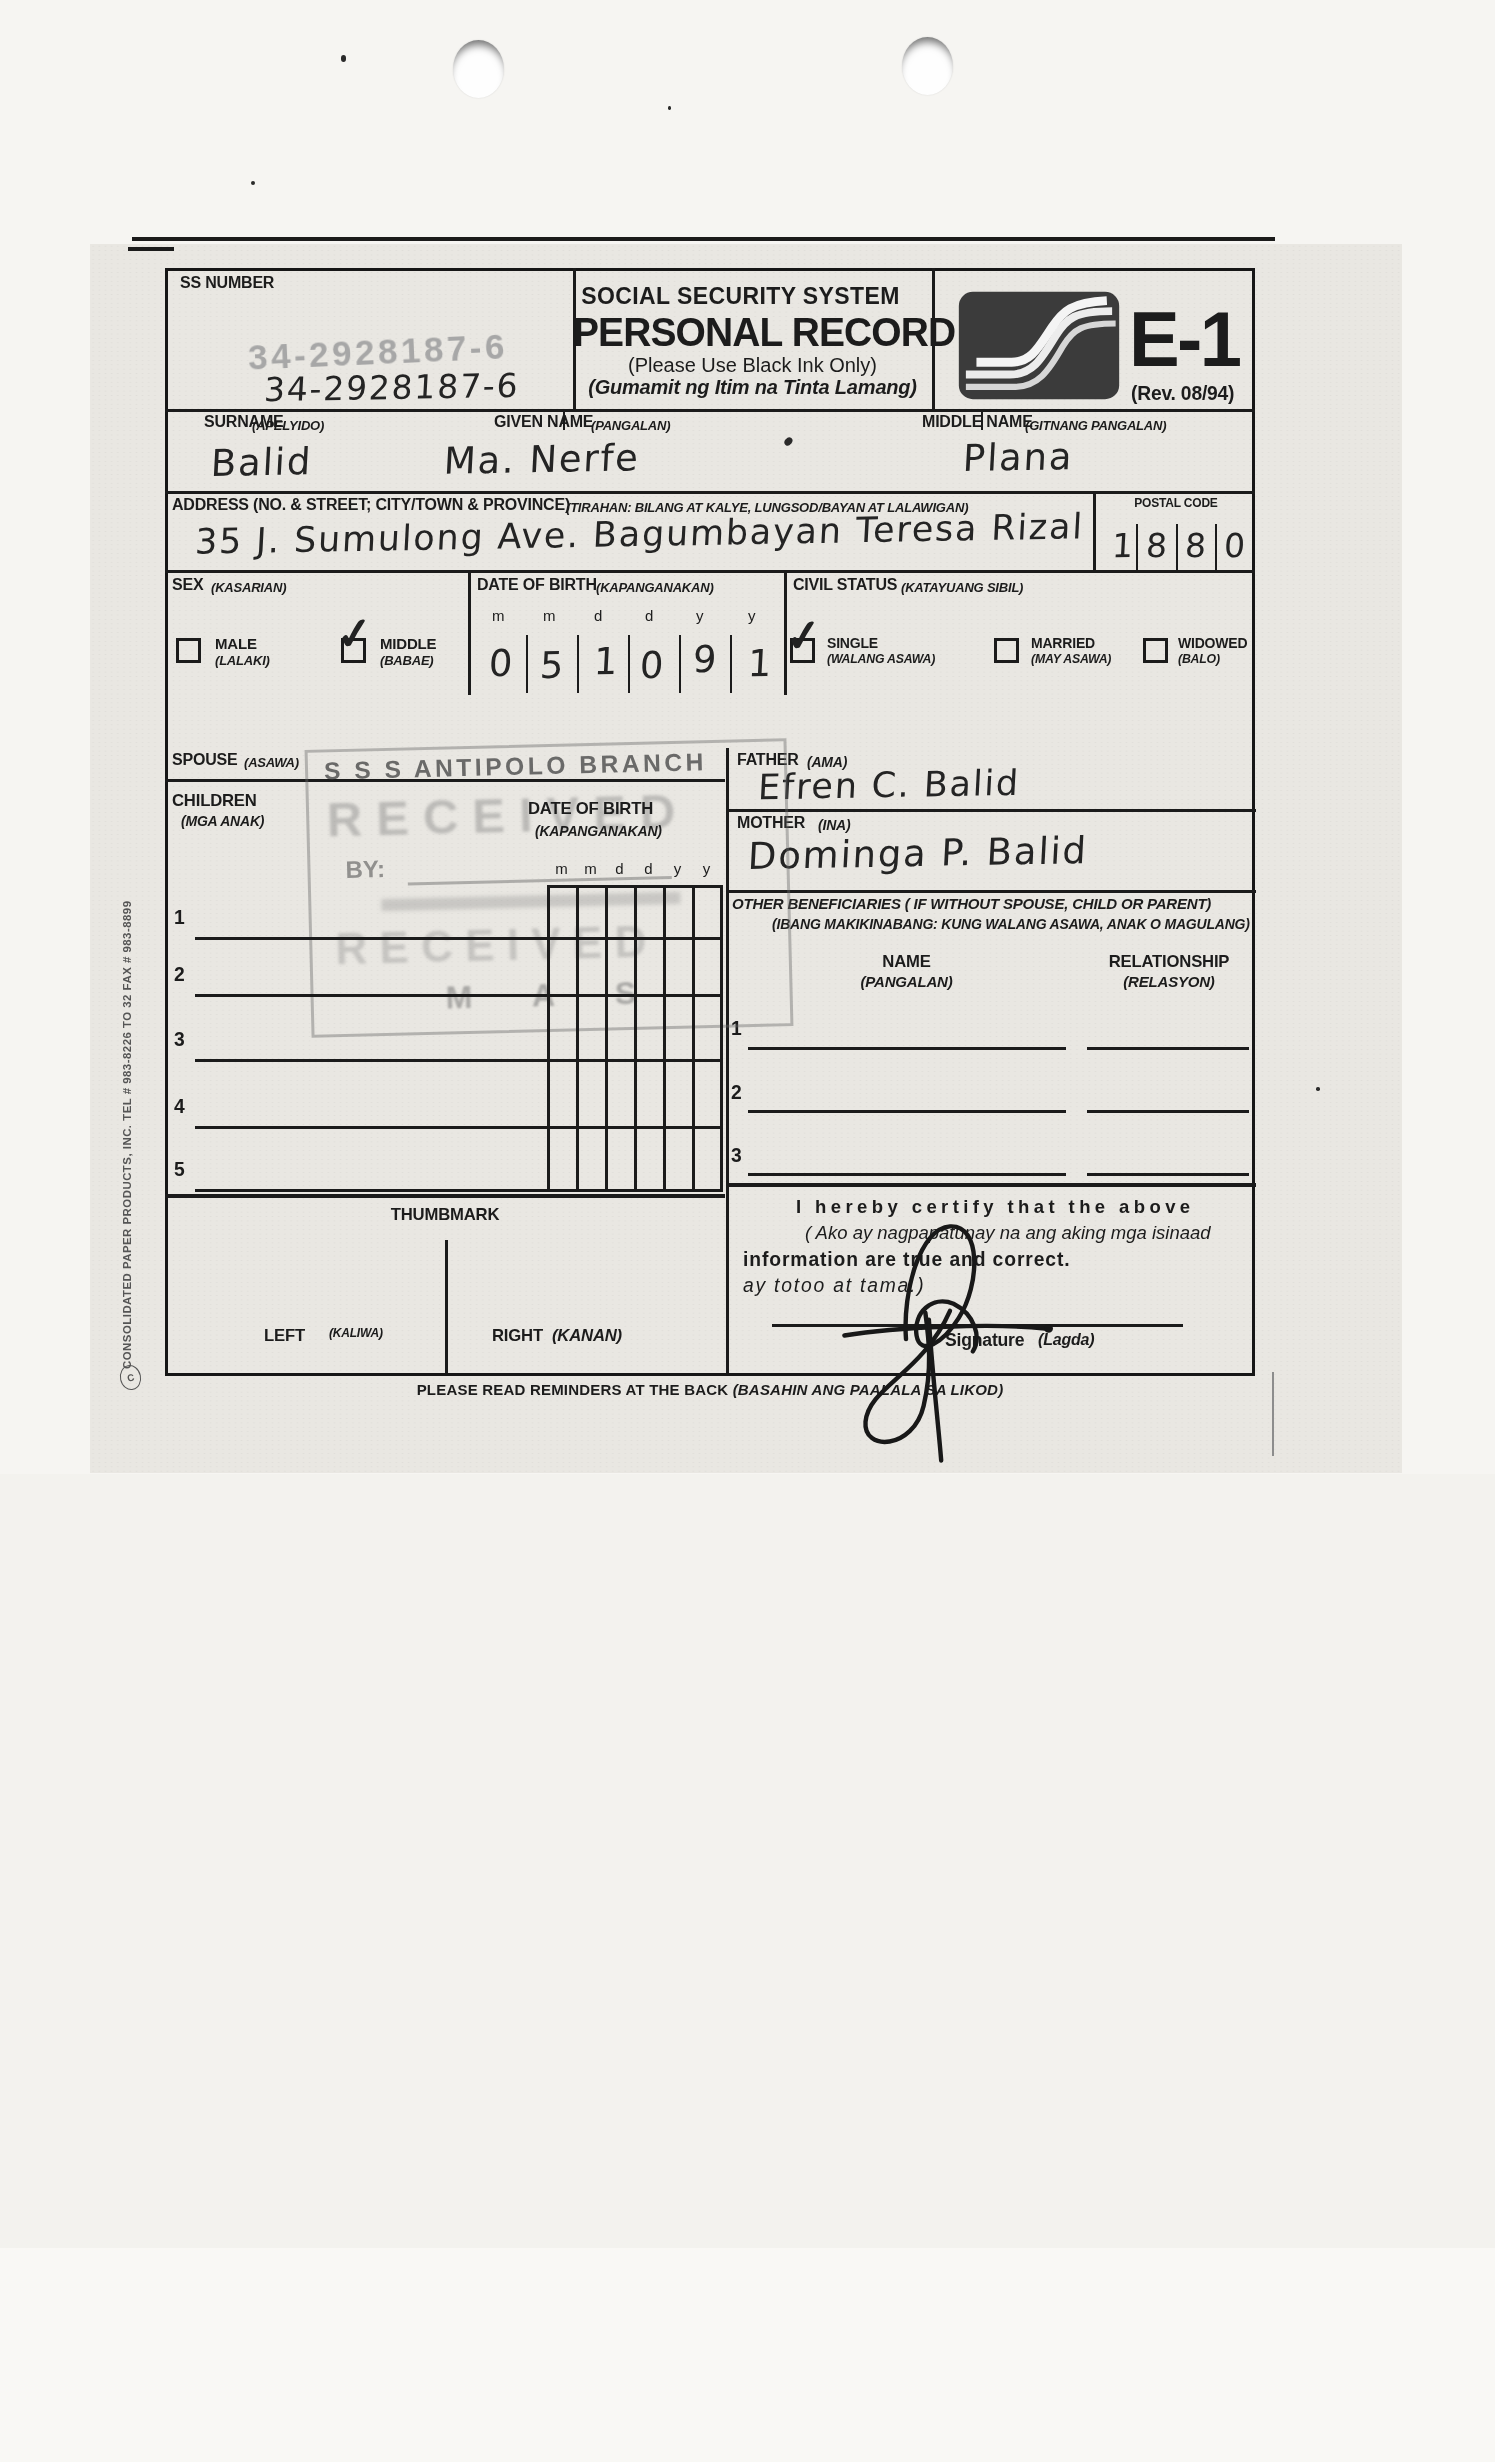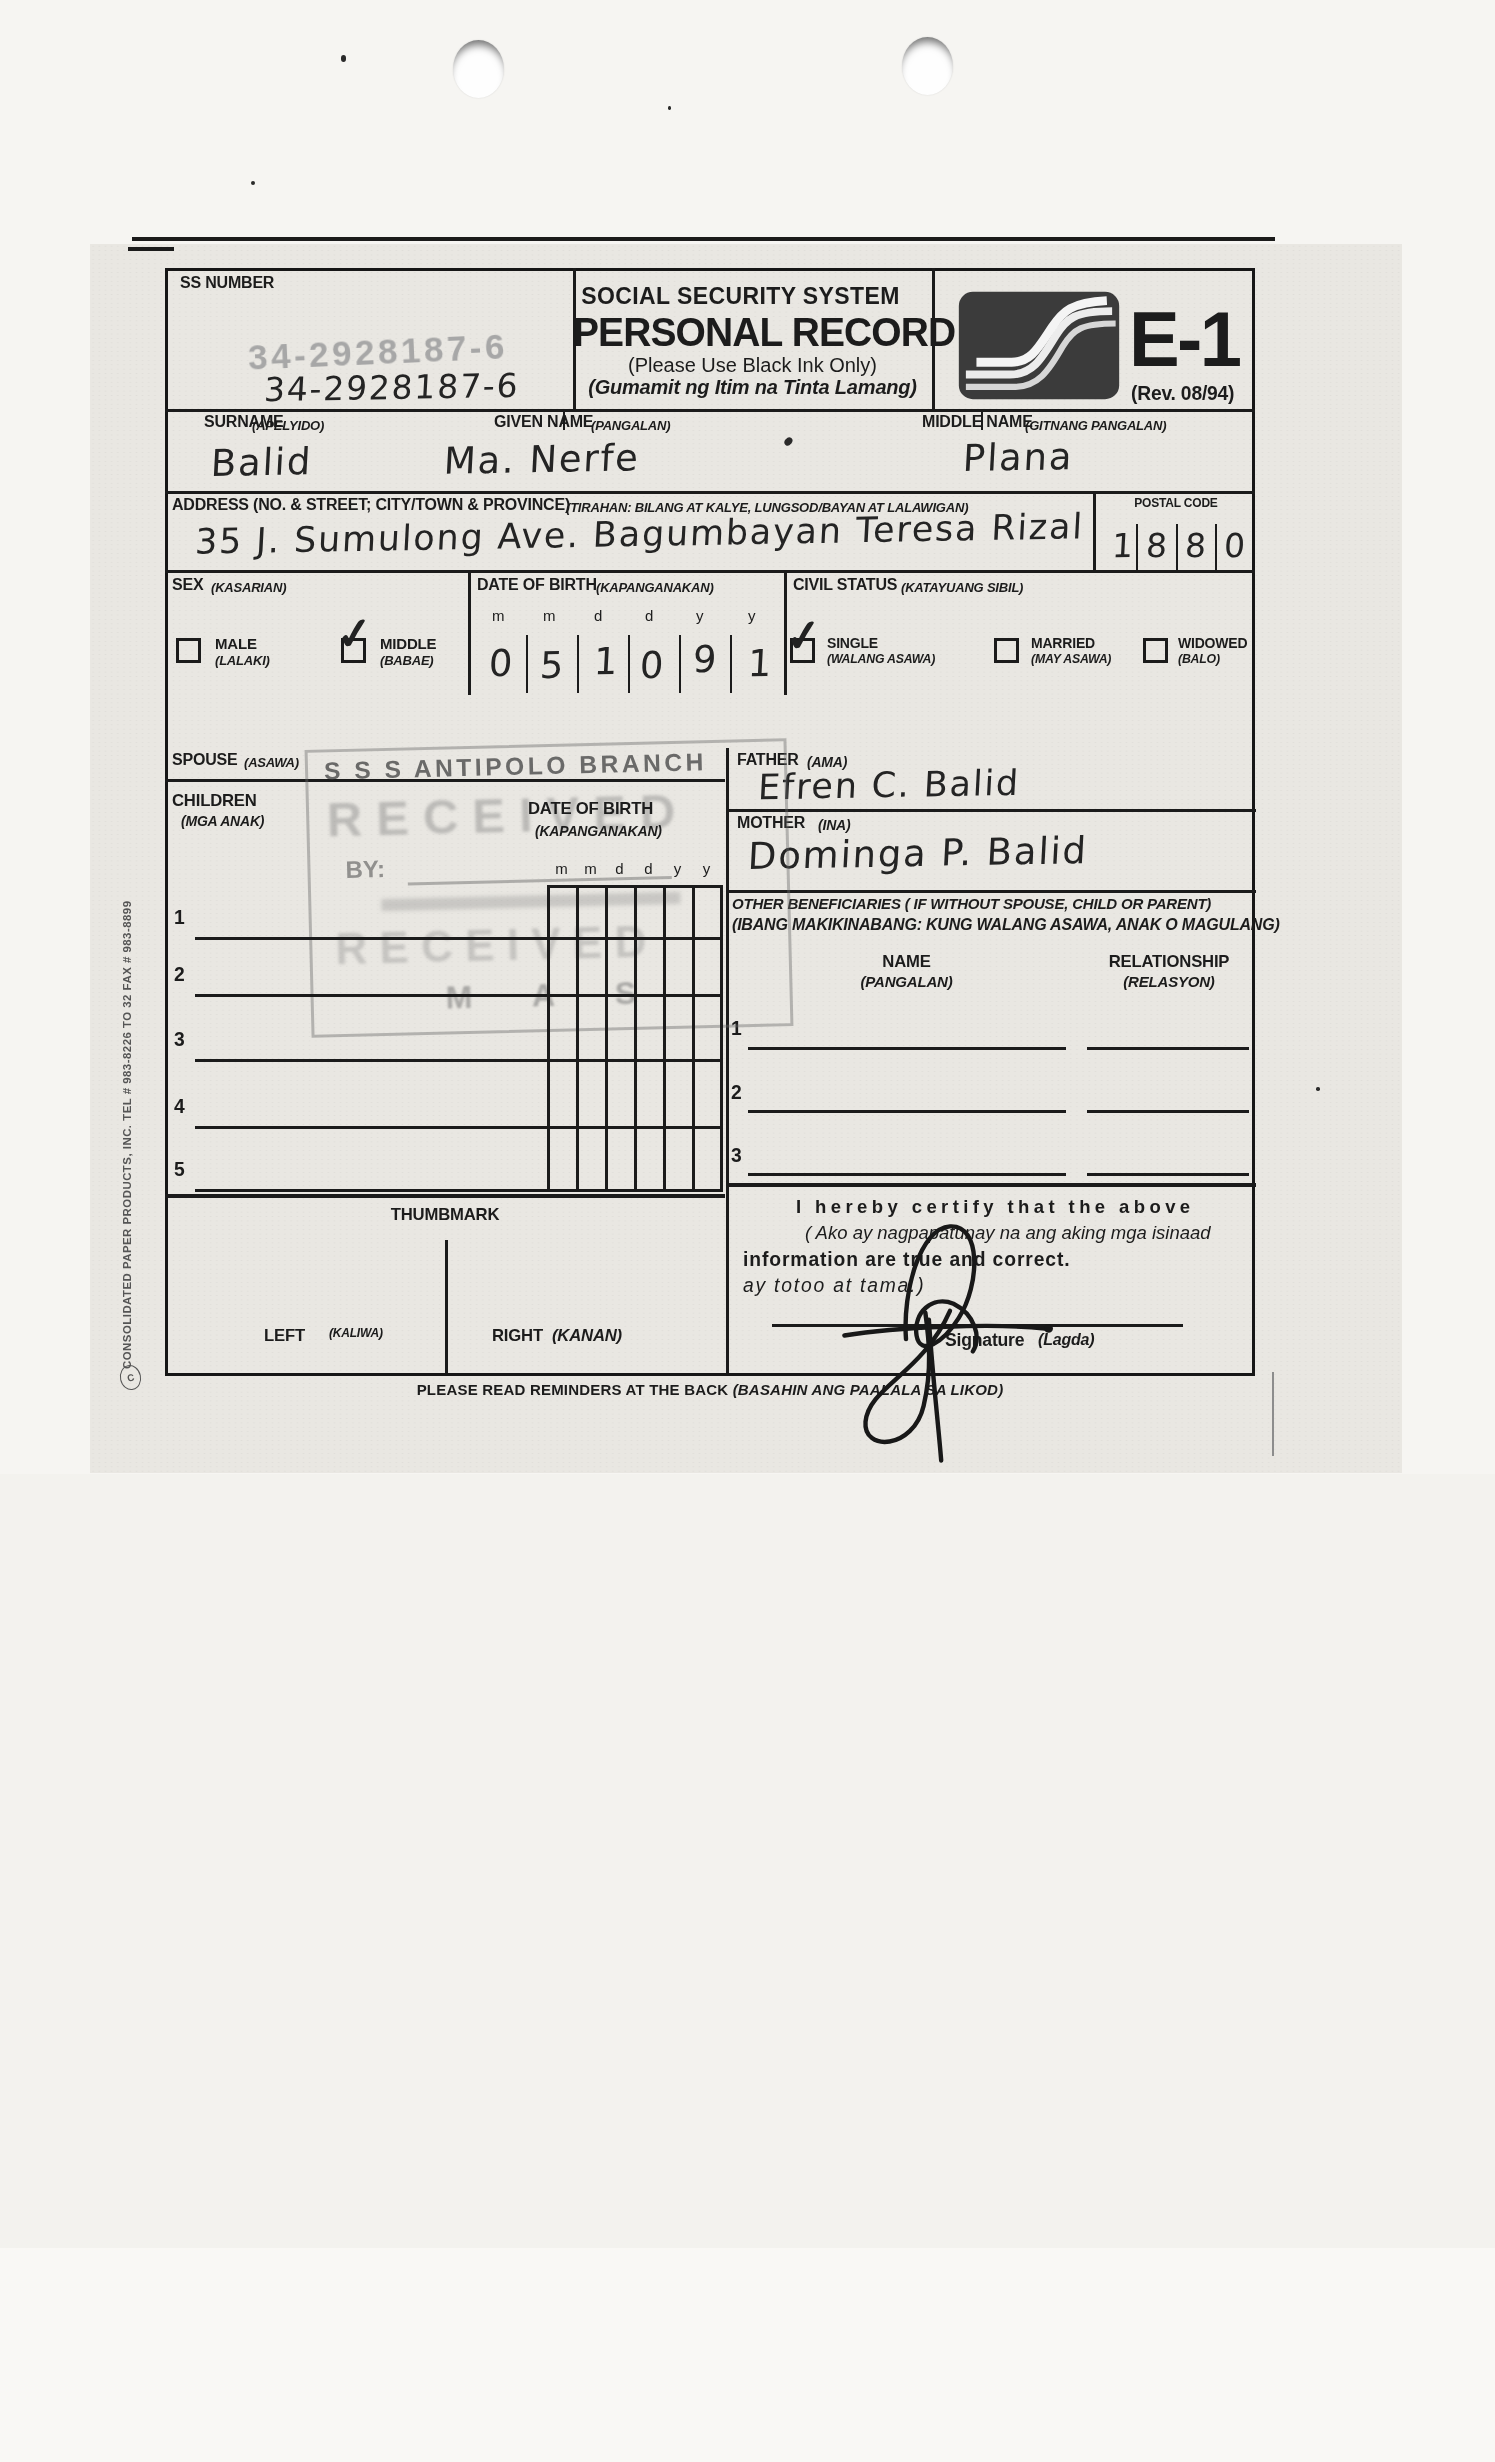--- a/index.html
+++ b/index.html
@@ -248,21 +248,21 @@
   <div class="sub" style="left:807px;top:754px;font-size:14px;">(AMA)</div>
   <div class="hand" style="left:758px;top:765px;font-size:35px;">Efren C. Balid</div>
   <div class="hline" style="left:726px;top:809px;width:530px;height:2.6px;"></div>
 
   <div class="lbl" style="left:737px;top:814px;font-size:16px;">MOTHER</div>
   <div class="sub" style="left:818px;top:817px;font-size:14px;">(INA)</div>
   <div class="hand" style="left:748px;top:832px;font-size:37px;">Dominga P. Balid</div>
   <div class="hline" style="left:726px;top:890px;width:530px;height:2.6px;"></div>
 
   <div class="sub" style="left:732px;top:895px;font-size:15px;font-weight:bold;">OTHER BENEFICIARIES ( IF WITHOUT SPOUSE, CHILD OR PARENT)</div>
-  <div class="sub" style="left:732px;top:916px;font-size:16px;font-weight:600;">(IBANG MAKIKINABANG: KUNG WALANG ASAWA, ANAK O MAGULANG)</div>
+  <div class="sub" style="left:772px;top:916px;font-size:14px;font-weight:600;">(IBANG MAKIKINABANG: KUNG WALANG ASAWA, ANAK O MAGULANG)</div>
 
   <div class="lbl" style="left:748px;top:952px;width:317px;text-align:center;font-size:16.7px;">NAME</div>
   <div class="sub" style="left:748px;top:973px;width:317px;text-align:center;font-size:15px;font-weight:600;">(PANGALAN)</div>
   <div class="lbl" style="left:1089px;top:952px;width:160px;text-align:center;font-size:16.7px;">RELATIONSHIP</div>
   <div class="sub" style="left:1089px;top:973px;width:160px;text-align:center;font-size:15px;font-weight:600;">(RELASYON)</div>
 
   <div class="lbl" style="left:731px;top:1018px;font-size:19.3px;">1</div>
   <div class="hline" style="left:748px;top:1047px;width:318px;height:2.6px;"></div>
   <div class="hline" style="left:1087px;top:1047px;width:162px;height:2.6px;"></div>
   <div class="lbl" style="left:731px;top:1082px;font-size:19.3px;">2</div>

